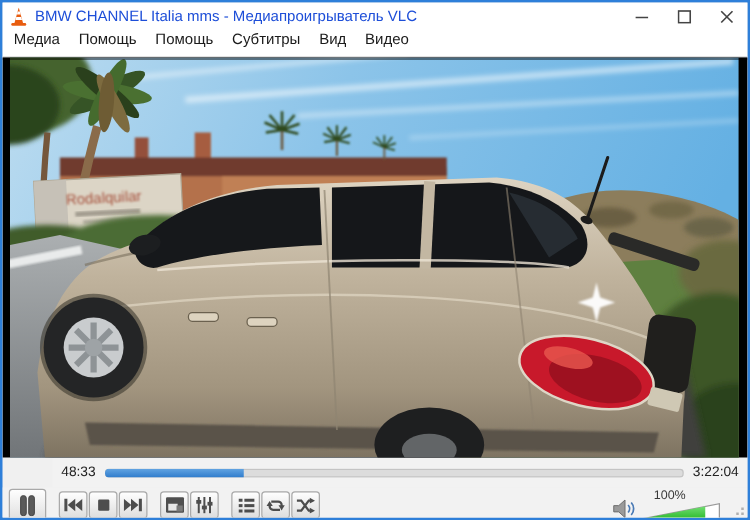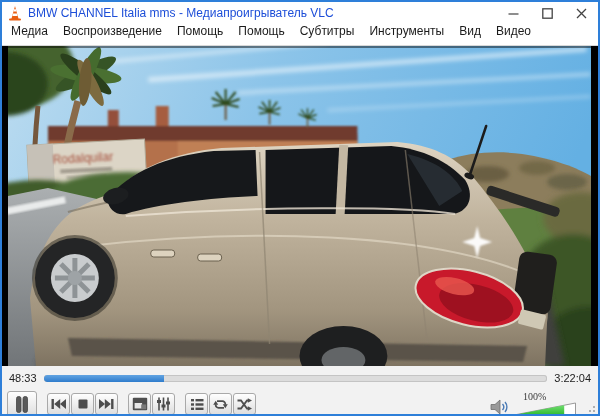--- a/index.html
+++ b/index.html
@@ -19,37 +19,37 @@
   .menubar{height:22px;background:#ffffff;border-bottom:1px solid #d8d8d8;
     display:flex;align-items:flex-start;padding-left:9px;gap:15px;flex:0 0 auto;}
   .menu-item{font-size:12px;color:#1b1b1b;white-space:nowrap;}
   
   .video{height:320px;background:#000;position:relative;flex:0 0 auto;}
   .video::before{content:"";position:absolute;left:0;top:0;right:0;height:2px;
     background:rgba(0,0,0,.45);z-index:3;}
   .video svg{position:absolute;top:0;bottom:0;left:6px;width:calc(100% - 13px);height:100%;}
   
   .seekrow{height:18px;display:flex;align-items:center;padding:12px 7px;gap:7px;
-    background:#f2f2f2;flex:0 0 auto;}
+    background:#f2f2f2;flex:0 0 auto;margin-left:40px;}
   .time{font-size:11px;color:#222;white-space:nowrap;}
   .seek-track{flex:1;height:7px;border-radius:3px;background:#dcdcdc;
     box-shadow:inset 0 0 0 1px #c4c4c4;position:relative;overflow:hidden;}
   .seek-fill{height:100%;border-radius:3px 0 0 3px;
     background:linear-gradient(#62a4e2,#2f7ccc);}
   
   .controls{height:30px;display:flex;align-items:center;padding:2px 5px 4px 5px;
     background:#f2f2f2;position:relative;flex:1;}
   .btn{width:23px;height:22px;border:1px solid #a9a9a9;border-radius:3px;
     background:linear-gradient(#fefefe,#dedede);
     display:flex;align-items:center;justify-content:center;flex:0 0 auto;}
   .btn.big{width:30px;height:26px;}
   .grp{display:flex;gap:1px;margin-left:10px;}
   .vol{display:flex;align-items:flex-end;margin-left:auto;margin-right:16px;}
   .vol-col{display:flex;flex-direction:column;align-items:flex-start;margin-left:4px;}
-  .vol-label{font-size:10px;color:#3a3a3a;margin:0 0 0 10px;line-height:10px;font-family:Liberation Serif, serif;}
+  .vol-label{font-size:10px;color:#3a3a3a;margin:0 0 0 10px;line-height:10px;}
   .grip{position:absolute;right:2px;bottom:3px;}
 </style>
 </head>
 <body>
 
 <div class="window">
 
   <div class="titlebar">
     <svg class="vlc-cone" viewBox="0 0 14 15">
       <polygon points="7,0 10.6,13 3.4,13" fill="#e85d10"></polygon>
@@ -71,25 +71,23 @@
     </div>
     <div class="winbtn">
       <svg width="11" height="11" viewBox="0 0 11 11">
         <path d="M1 1 L10 10 M10 1 L1 10" stroke="#444" stroke-width="1.3"></path>
       </svg>
     </div>
   </div>
 
   <div class="menubar">
     <span class="menu-item">Медиа</span>
-    <span class="menu-item">Воспроизведение</span>
     <span class="menu-item">Помощь</span>
     <span class="menu-item">Помощь</span>
     <span class="menu-item">Субтитры</span>
-    <span class="menu-item">Инструменты</span>
     <span class="menu-item">Вид</span>
     <span class="menu-item">Видео</span>
   </div>
 
   <div class="video">
     <svg viewBox="0 0 584 320" preserveAspectRatio="none">
       <defs>
         <linearGradient id="sky" x1="0" y1="0" x2="1" y2="0.25">
           <stop offset="0" stop-color="#bcdcf0"></stop>
           <stop offset="0.45" stop-color="#8cc4e9"></stop>

